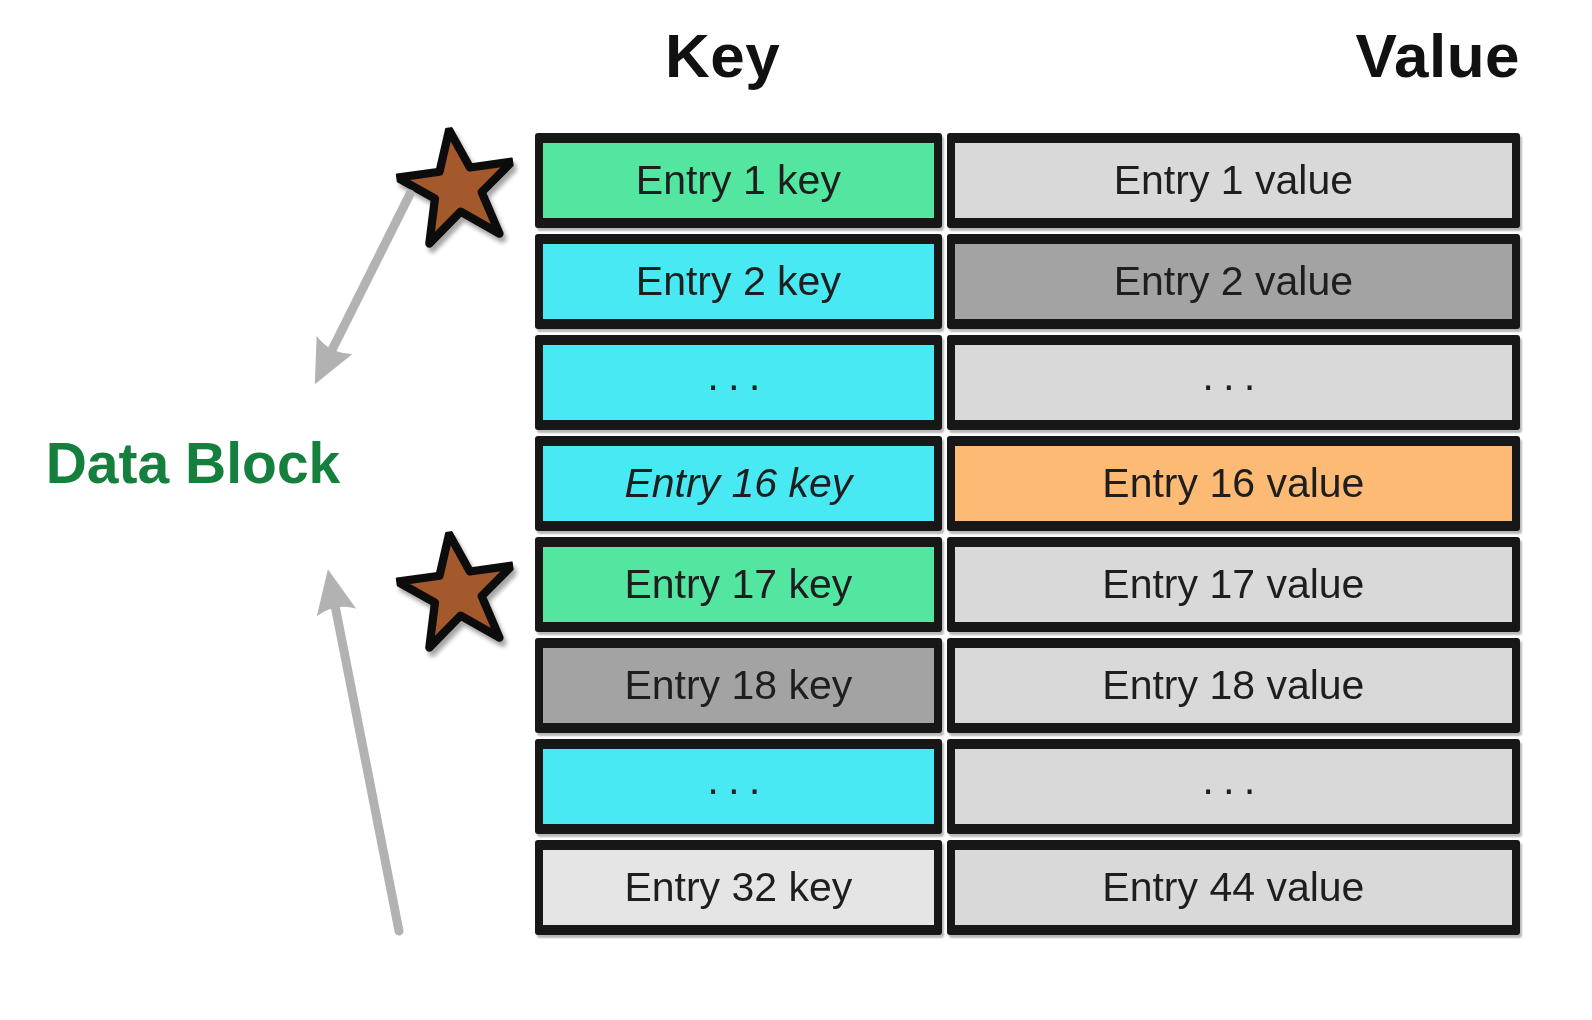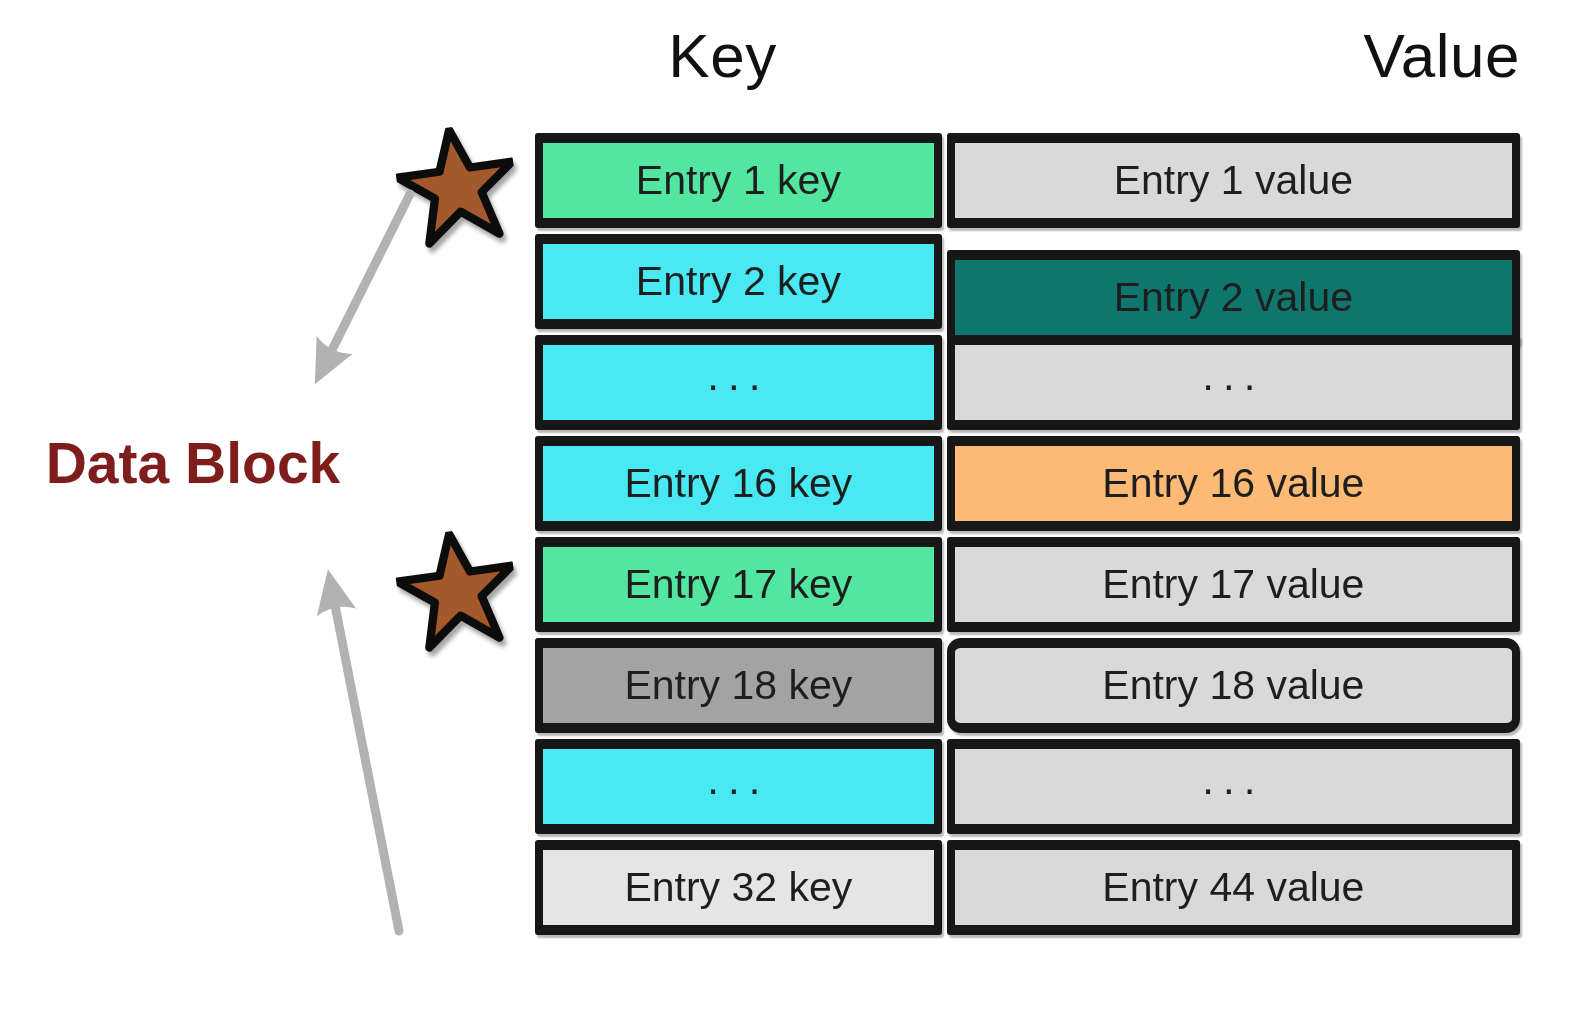--- a/index.html
+++ b/index.html
@@ -2,28 +2,28 @@
 <html style="--border: #171717; --text: #1E1E1E; --star: #A3592B; --arrow: #B2B2B2;"><head>
 <meta charset="utf-8">
 <style>
   html,body{margin:0;padding:0;background:#ffffff;}
   .canvas{
     position:relative;width:1592px;height:1020px;background:#ffffff;overflow:hidden;
     font-family:"Liberation Sans", sans-serif;
   }
   .col-header{
     position:absolute;top:14px;height:84px;line-height:84px;
-    font-size:62px;font-weight:normal;color:#111;text-align:center;
+    font-size:62px;font-weight:bold;color:#111;text-align:center;
     letter-spacing:0.5px;
   }
   .key-header{left:515px;width:415px;}
   .value-header{left:935px;width:585px;text-align:right;}
   .block-label{
     position:absolute;left:18px;top:428px;width:350px;height:70px;line-height:70px;
-    font-size:57px;font-weight:bold;color:#7f1d1d;text-align:center;white-space:nowrap;
+    font-size:57px;font-weight:bold;color:#15803d;text-align:center;white-space:nowrap;
   }
   .table{position:absolute;left:515px;top:133px;width:985px;padding-left:20px;}
   .row{display:flex;height:95px;margin-bottom:6px;}
   .cell{
     box-sizing:border-box;height:95px;
     border:8px solid var(--border);border-top-width:10px;border-bottom-width:10px;
     border-radius:3px;
     display:flex;align-items:center;justify-content:center;
     font-size:41px;color:var(--text);
     box-shadow:2px 3px 2px rgba(0,0,0,0.28);
@@ -51,37 +51,37 @@
 
   <div class="block-label">Data Block</div>
 
   <div class="table" id="rows">
       <div class="row">
         <div class="cell key-cell" style="background: rgb(83, 230, 161);">Entry 1 key</div>
         <div class="cell value-cell" style="background: rgb(217, 217, 217);">Entry 1 value</div>
       </div>
       <div class="row">
         <div class="cell key-cell" style="background: rgb(72, 233, 242);">Entry 2 key</div>
-        <div class="cell value-cell" style="background: #0f766e; margin-top: 16px;">Entry 2 value</div>
+        <div class="cell value-cell" style="background: #a3a3a3;">Entry 2 value</div>
       </div>
       <div class="row">
         <div class="cell key-cell dots" style="background: rgb(72, 233, 242);">...</div>
         <div class="cell value-cell dots" style="background: rgb(217, 217, 217);">...</div>
       </div>
       <div class="row">
-        <div class="cell key-cell" style="background: rgb(72, 233, 242);">Entry 16 key</div>
+        <div class="cell key-cell" style="background: rgb(72, 233, 242); font-style: italic;">Entry 16 key</div>
         <div class="cell value-cell" style="background: #fdba74;">Entry 16 value</div>
       </div>
       <div class="row">
         <div class="cell key-cell" style="background: rgb(83, 230, 161);">Entry 17 key</div>
         <div class="cell value-cell" style="background: rgb(217, 217, 217);">Entry 17 value</div>
       </div>
       <div class="row">
         <div class="cell key-cell" style="background: #a3a3a3;">Entry 18 key</div>
-        <div class="cell value-cell" style="background: rgb(217, 217, 217); border-radius: 14px;">Entry 18 value</div>
+        <div class="cell value-cell" style="background: rgb(217, 217, 217);">Entry 18 value</div>
       </div>
       <div class="row">
         <div class="cell key-cell dots" style="background: rgb(72, 233, 242);">...</div>
         <div class="cell value-cell dots" style="background: rgb(217, 217, 217);">...</div>
       </div>
       <div class="row">
         <div class="cell key-cell" style="background: #e5e5e5;">Entry 32 key</div>
         <div class="cell value-cell" style="background: rgb(217, 217, 217);">Entry 44 value</div>
       </div>
     </div>

